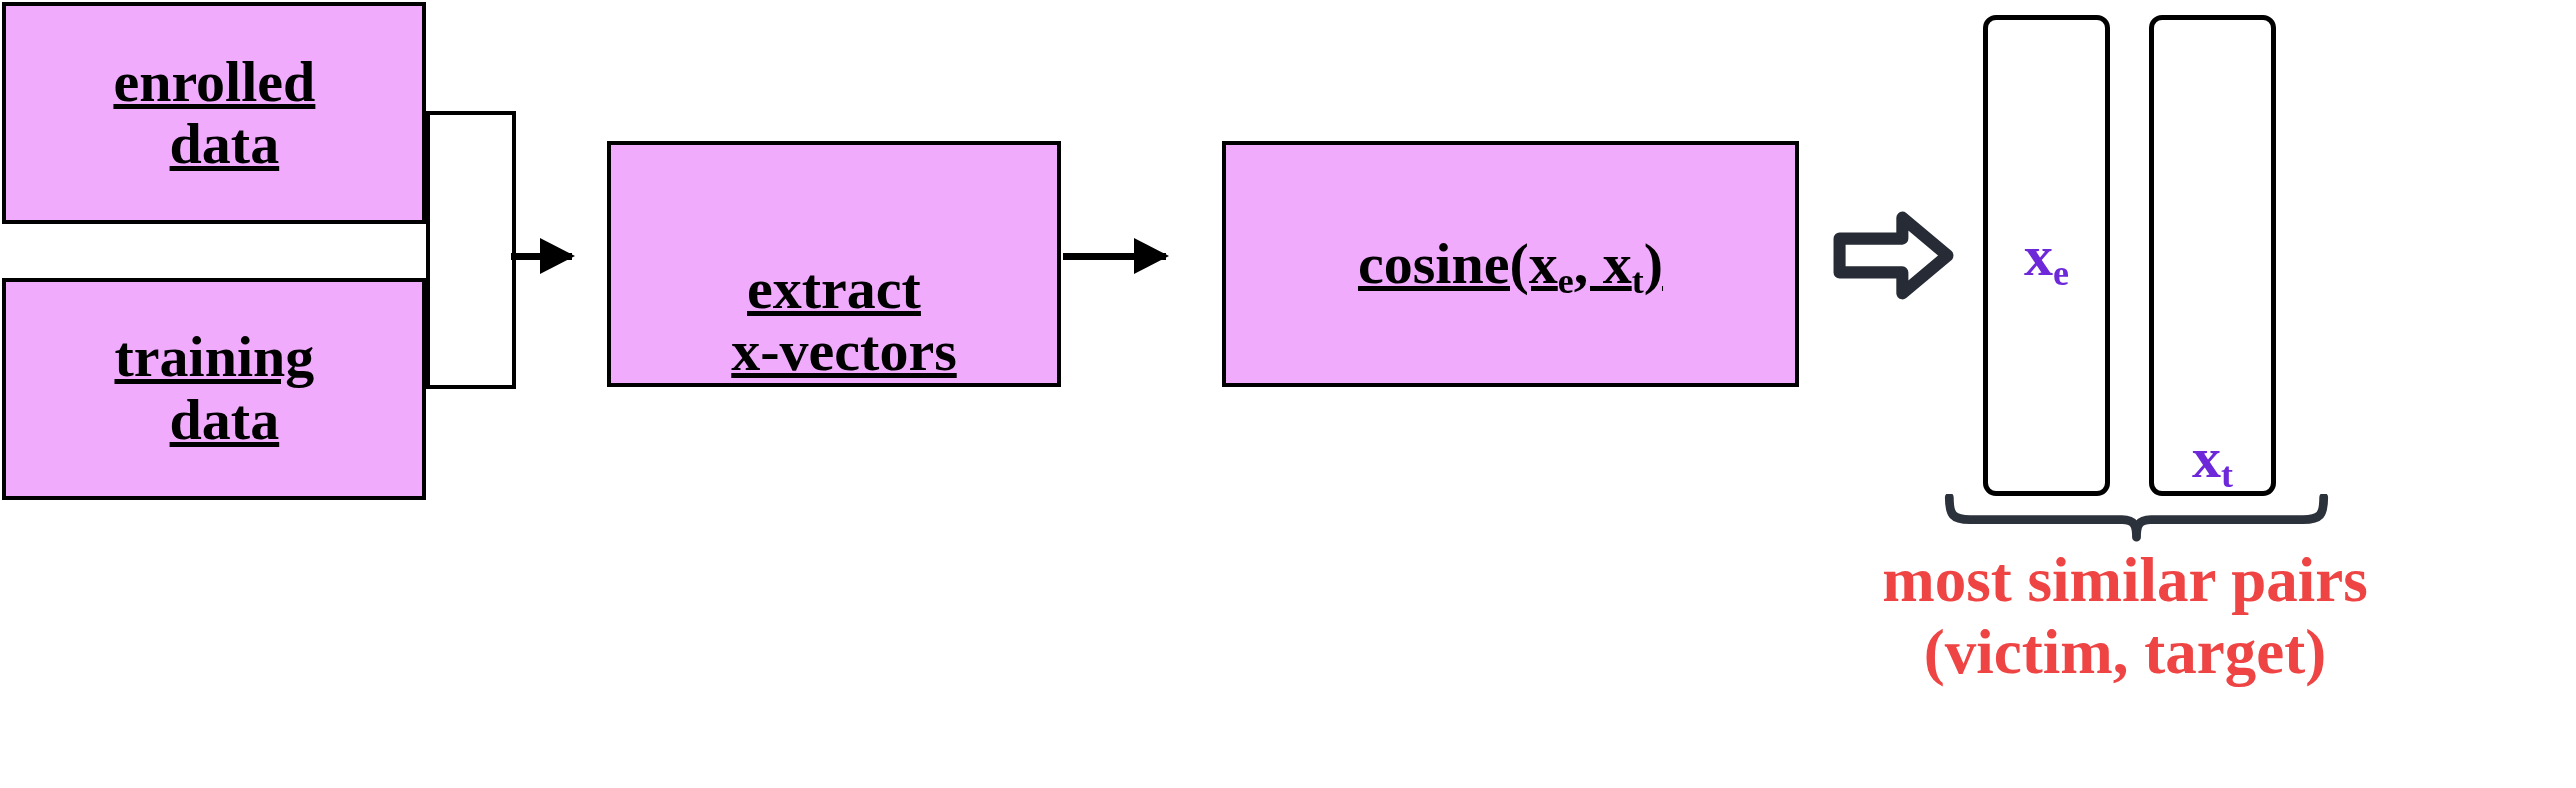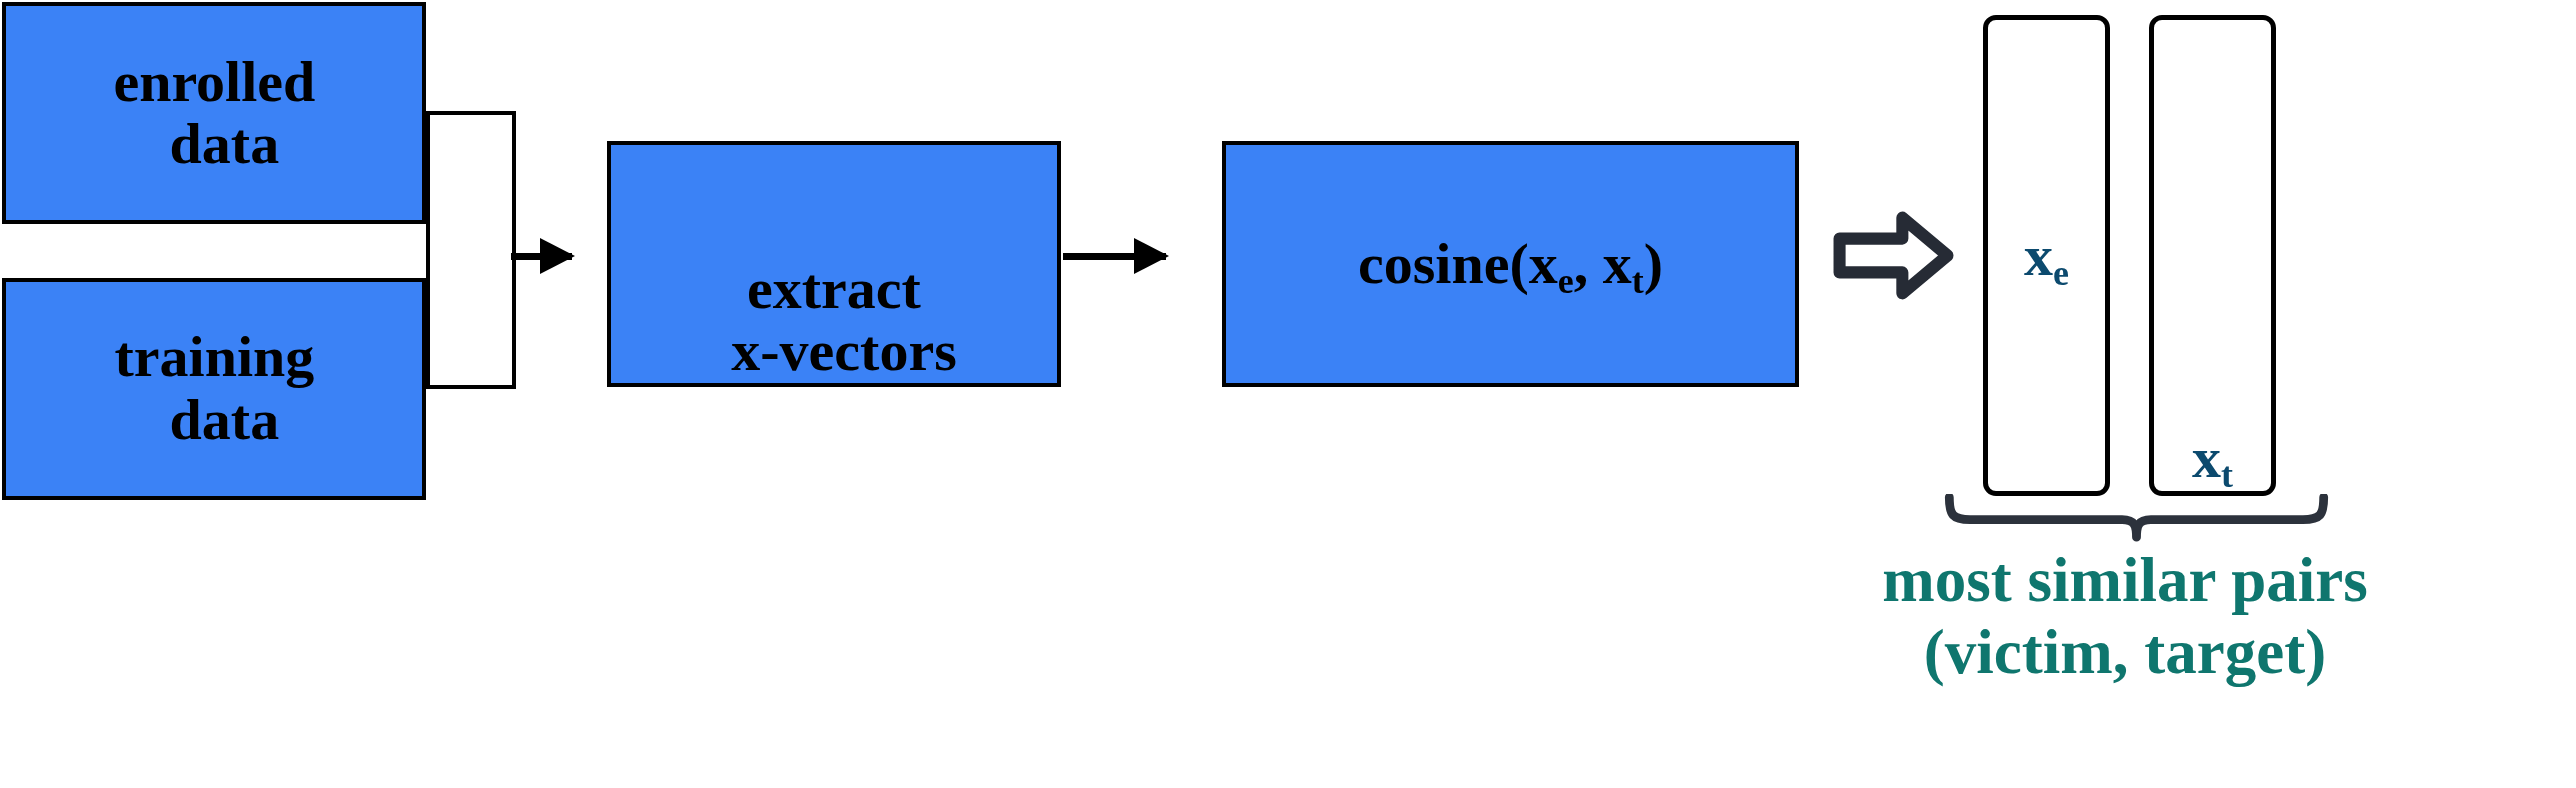--- a/index.html
+++ b/index.html
@@ -16,28 +16,29 @@
     height: 788px;
     background: #ffffff;
     overflow: hidden;
   }
 
   
   .blk {
     position: absolute;
     box-sizing: border-box;
     border: 4.8px solid #000000;
-    background: #3b82f6;
+    background: #f0abfc;
     display: flex;
     align-items: center;
     justify-content: center;
     text-align: center;
     color: #000000;
     font-weight: bold;
     line-height: 1.08;
+    text-decoration: underline;
   }
   .blk .txt { display: block; width: 100%; }
 
   #box-enrolled { left: 2.4px;  top: 2.4px;   width: 424px; height: 222px; font-size: 58px; }
   #box-training { left: 2.4px;  top: 278px; width: 424px; height: 222px; font-size: 58px; justify-content: center; }
   #box-extract  { left: 607px; top: 141px; width: 454px; height: 246px; font-size: 58px; align-items: flex-end; }
   #box-cosine   { left: 1202px; top: 141px; width: 577px; height: 246px; font-size: 58px; margin-left: 20px; }
 
   .blk .line2 { display: block; margin-left: 20px; }
 
@@ -96,21 +97,21 @@
     position: absolute;
     box-sizing: border-box;
     border: 5.6px solid #000000;
     border-radius: 13px;
     background: #ffffff;
     display: flex;
     align-items: center;
     justify-content: center;
     font-weight: bold;
     font-size: 58px;
-    color: #0c4a6e;
+    color: #6d28d9;
   }
   #col-xe { left: 1983px; top: 14.5px; width: 127px; height: 481px; }
   #col-xt { left: 2149px; top: 14.5px; width: 127px; height: 481px; align-items: flex-end; }
 
   
   #pair-brace {
     position: absolute;
     left: 1943px;
     top: 494px;
     width: 387px;
@@ -120,21 +121,21 @@
   
   #pair-caption {
     position: absolute;
     left: 1674px;
     top: 545px;
     width: 902px;
     text-align: center;
     font-weight: bold;
     font-size: 63px;
     line-height: 1.14;
-    color: #0f766e;
+    color: #ef4444;
   }
   #pair-caption span { display: block; }
 </style>
 </head>
 <body>
 
 <div id="canvas">
 
   <div class="blk" id="box-enrolled">
     <span class="txt">

